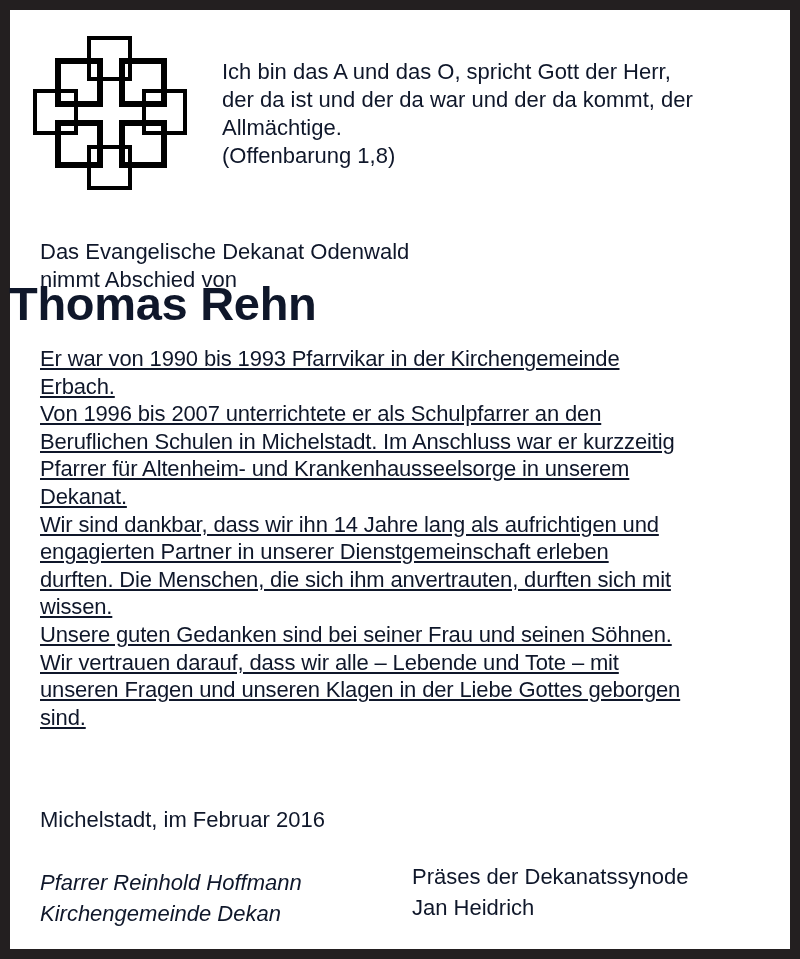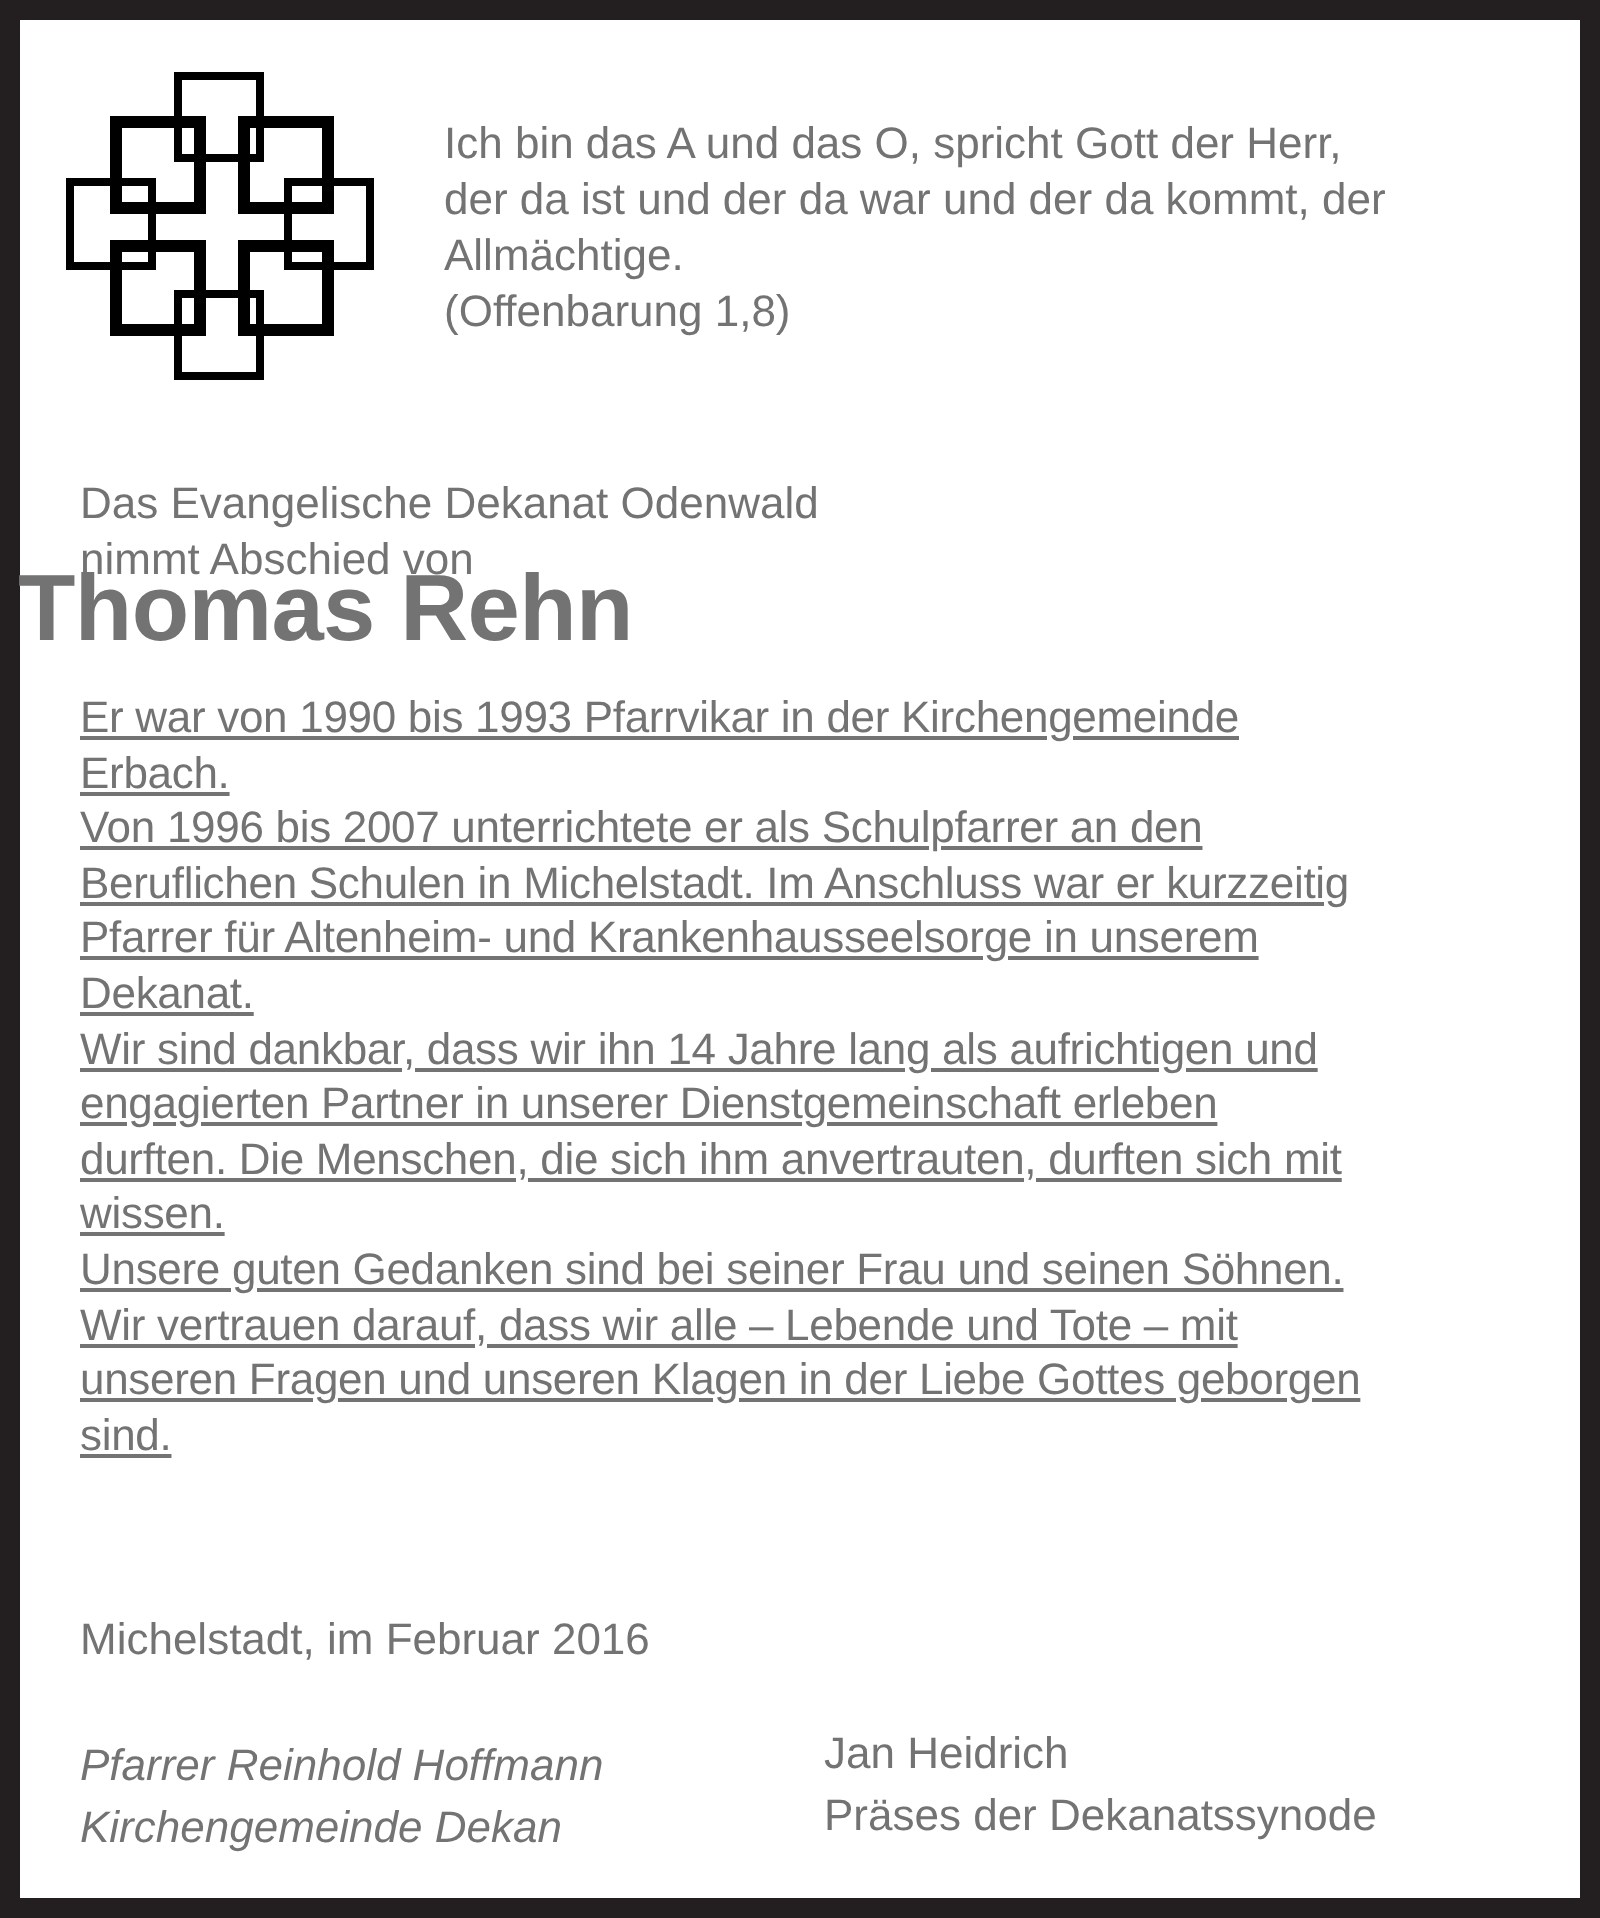--- a/index.html
+++ b/index.html
@@ -3,21 +3,21 @@
 <meta charset="utf-8">
 <style>
   html, body { margin: 0; padding: 0; background: #ffffff; }
   body { width: 800px; height: 959px; position: relative; overflow: hidden; }
   .frame {
     position: absolute; left: 0; top: 0; width: 800px; height: 959px;
     box-sizing: border-box; border: 10px solid #231f20; background: #ffffff;
   }
   .txt {
     position: absolute; font-family: "Liberation Sans", sans-serif;
-    color: #737373; white-space: nowrap; margin: 0;
+    color: #0f172a; white-space: nowrap; margin: 0;
   }
   .line { display: block; white-space: nowrap; }
   .verse { left: 222px; top: 58px; font-size: 22px; line-height: 28px; }
   .intro { left: 40px; top: 203px; font-size: 22px; line-height: 28px; margin-top: 35px; }
   .name {
     left: 0; width: 657px; text-align: left; top: 276px;
     font-size: 47px; font-weight: bold; line-height: 56px; letter-spacing: -0.3px;
     padding-left: 9px; box-sizing: border-box;
   }
   .body { left: 40px; top: 345px; font-size: 22px; line-height: 27.6px; letter-spacing: -0.15px; text-decoration: underline; }
@@ -78,15 +78,15 @@
 </div>
 
 <div class="txt place">Michelstadt, im Februar 2016</div>
 
 <div class="txt sig-left">
   <span class="line">Pfarrer Reinhold Hoffmann</span>
   <span class="line">Kirchengemeinde Dekan</span>
 </div>
 
 <div class="txt sig-right">
+  <span class="line">Präses der Dekanatssynode</span>
   <span class="line">Jan Heidrich</span>
-  <span class="line">Präses der Dekanatssynode</span>
 </div>
 
 </body></html>

